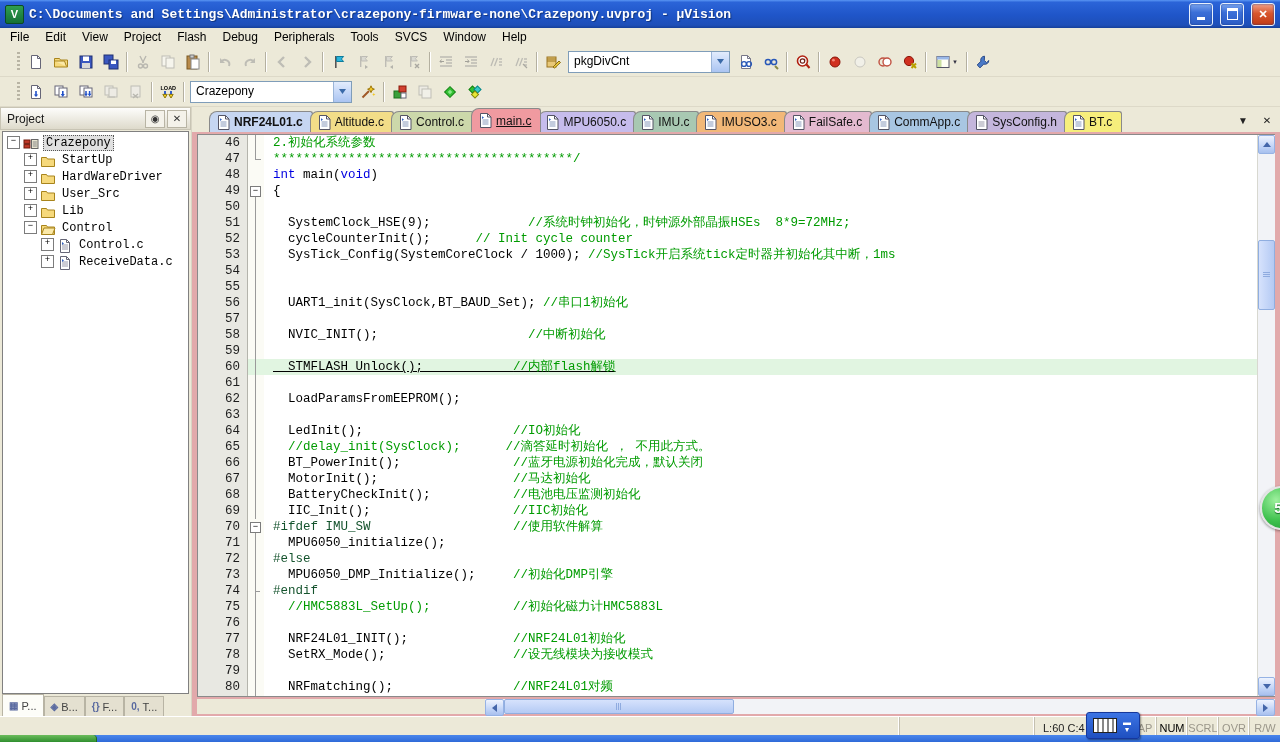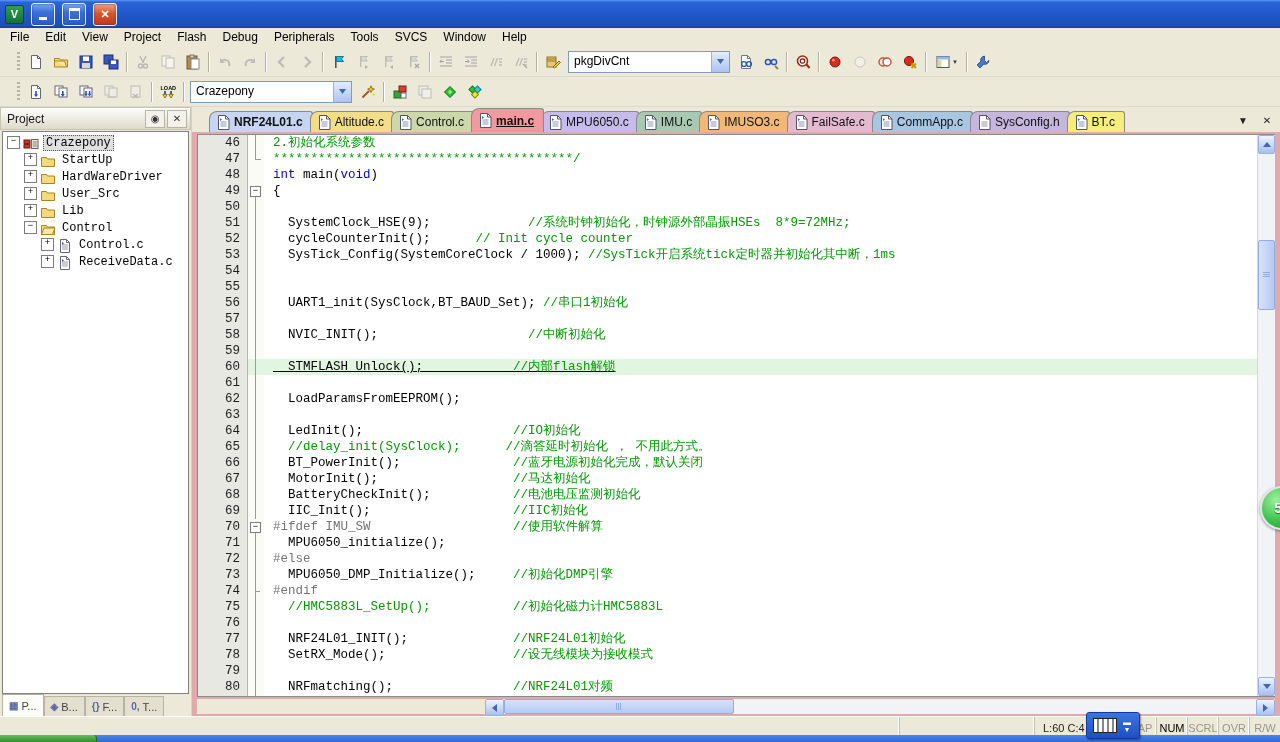--- a/index.html
+++ b/index.html
@@ -53,21 +53,21 @@
   .projtabs{height:22px;display:flex;align-items:flex-end;padding-left:2px;background:#ece9d8;font-size:11px;}
   .ptab{height:19px;display:flex;align-items:center;gap:3px;padding:0 6px;border:1px solid #b8b4a4;border-bottom:none;
     background:#e4e0d0;color:#444;}
   .ptab.active{background:#fdfdf8;height:21px;}
   .ptab .pticon{font-weight:bold;font-size:10px;color:#5a6aa0;}
   
   .frame{flex:1;display:flex;flex-direction:column;min-width:0;background:#ece9d8;}
   .tabstrip{height:25px;display:flex;align-items:flex-end;padding-left:17px;position:relative;background:#ece9d8;}
   .tab{height:20px;display:flex;align-items:center;gap:4px;padding:0 9px 0 7px;font-size:12px;color:#111;
     border:1px solid #8a8a8a;border-bottom:none;border-radius:8px 3px 0 0;margin-right:-3px;position:relative;}
-  .tab.active{height:23px;font-weight:bold;z-index:5;}
+  .tab.active{height:23px;font-weight:normal;z-index:5;}
   .tab.active .tablabel{text-decoration:underline;}
   .tabctrl{position:absolute;right:4px;bottom:3px;display:flex;gap:6px;}
   .tcbtn{width:18px;height:17px;display:flex;align-items:center;justify-content:center;font-size:10px;color:#222;}
   .codewrap{flex:1;display:flex;min-height:0;border-left:5px solid #e2a9ab;border-right:5px solid #e2a9ab;
     border-top:2px solid #e2a9ab;background:#fff;position:relative;}
   .codewrap .inner{flex:1;display:flex;min-width:0;border:1px solid #8a8a8a;border-right:none;}
   .codearea{flex:1;overflow:hidden;background:#fff;font:12.5px/16px "Liberation Mono","DejaVu Sans Mono",monospace;
     white-space:pre;display:flex;flex-direction:column;min-width:0;}
   .crow{display:flex;height:16px;flex:0 0 auto;}
   .cnum{width:42px;text-align:right;padding-right:7px;background:#e8e8e2;color:#1d1d1d;border-right:1px solid #b4b4ac;flex:0 0 auto;}
@@ -76,21 +76,21 @@
   .crow.hl .cfold,.crow.hl .ctxt{background:#e1f5e1;text-decoration:underline;}
   .cfold::before{content:"";position:absolute;left:7px;width:1px;background:#9a9a9a;display:none;}
   .cfold.line::before{display:block;top:0;bottom:0;}
   .cfold.end::before{display:block;top:0;height:8px;}
   .cfold.end::after{content:"";position:absolute;left:7px;top:8px;width:6px;height:1px;background:#9a9a9a;}
   .cfold.tee::before{display:block;top:0;bottom:0;}
   .cfold.tee::after{content:"";position:absolute;left:7px;top:8px;width:5px;height:1px;background:#9a9a9a;}
   .cfold.box::before{display:block;top:13px;bottom:0;}
   .cfold.box::after{content:"−";position:absolute;left:2px;top:3px;width:9px;height:9px;border:1px solid #7c7c7c;
     background:#fff;font:9px/9px "Liberation Mono",monospace;text-align:center;color:#000;}
-  .sk{color:#0000e0;}  .sc{color:#009b00;}  .sp{color:#737373;}  .st{color:#000;}
+  .sk{color:#0000e0;}  .sc{color:#009b00;}  .sp{color:#14532d;}  .st{color:#000;}
   
   .vscroll{width:17px;flex:0 0 auto;display:flex;flex-direction:column;background:#f2f3f7;border-left:1px solid #d8d8d0;}
   .sbtn{height:17px;background:linear-gradient(#eef3fe,#bcd0f6 70%,#a8c0ee);border:1px solid #96b2e4;border-radius:2px;
     display:flex;align-items:center;justify-content:center;flex:0 0 auto;}
   .vtrack{flex:1;position:relative;}
   .vthumb{position:absolute;left:0;right:0;top:86px;height:68px;border:1px solid #90aee0;border-radius:2px;
     background:linear-gradient(90deg,#d6e2fc,#b4caf4);}
   .vthumb::after,.hthumb::after{content:"";position:absolute;left:4px;right:4px;top:50%;height:5px;margin-top:-3px;
     background:repeating-linear-gradient(180deg,#8fabdf 0 1px,transparent 1px 2px);}
   .hthumb::after{left:50%;top:3px;bottom:3px;height:auto;width:5px;margin:0 0 0 -3px;
@@ -128,20 +128,21 @@
     color:#fff;font-weight:bold;font-size:14px;z-index:40;text-shadow:0 1px 1px #116622;}
   .icon16{width:16px;height:16px;display:block;}
 </style>
 </head>
 <body>
 
 <div class="screen">
 
   <div class="titlebar">
     <div class="appicon">V</div>
+    <div class="titletext">C:\Documents and Settings\Administrator\crazepony-firmware-none\Crazepony.uvproj - µVision</div>
     <div class="winbtn">
         <span class="minglyph"></span>
       </div>
     <div class="winbtn">
         <span class="maxglyph"></span>
       </div>
     <div class="winbtn close">
         <span>✕</span>
       </div>
   </div>

